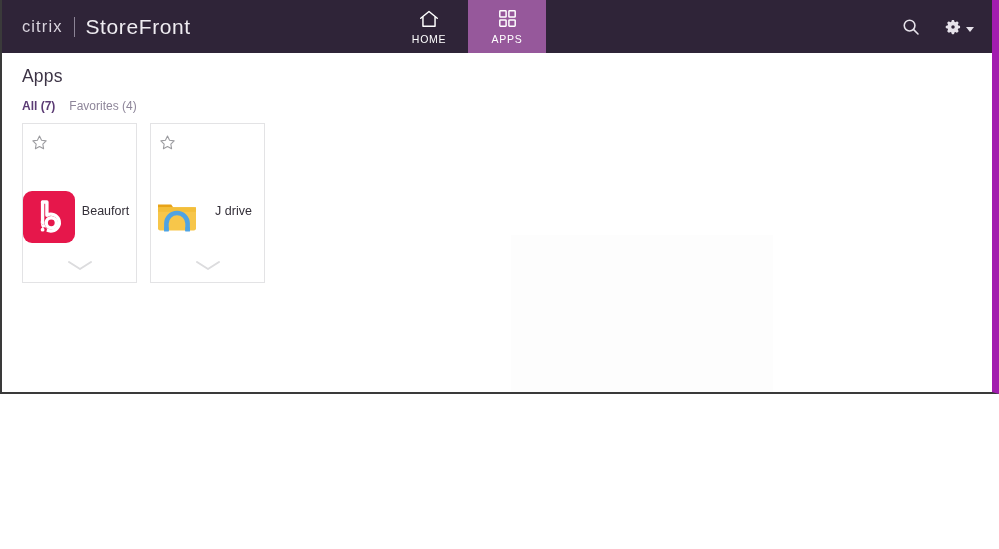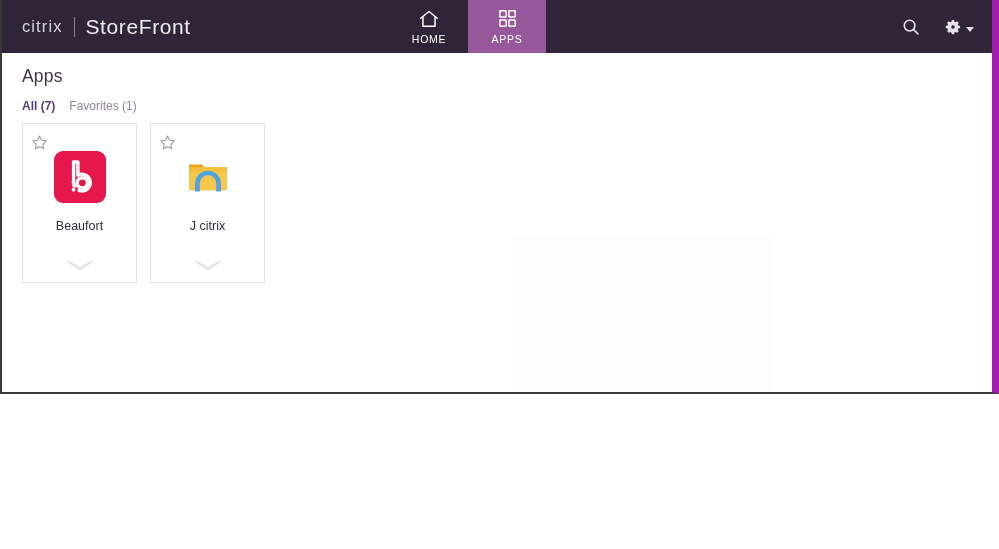--- a/index.html
+++ b/index.html
@@ -188,21 +188,21 @@
     display: flex;
     gap: 13px;
   }
   .app-tile {
     position: relative;
     width: 115px;
     height: 160px;
     background: #ffffff;
     border: 1px solid #e3e3e5;
     display: flex;
-    flex-direction: column;
+    flex-direction: row;
     align-items: center;
     cursor: pointer;
   }
   .tile-star {
     position: absolute;
     left: 8px;
     top: 10px;
     width: 17px;
     height: 17px;
     cursor: pointer;
@@ -312,21 +312,21 @@
   </div>
 
   <div id="title-band">
     <h1 id="page-title">Apps</h1>
 
     <div id="filter-tabs">
       <button class="filter-tab active">
         <span>All (7)</span>
       </button>
       <button class="filter-tab">
-        <span>Favorites (1)</span>
+        <span>Favorites (4)</span>
       </button>
     </div>
 
     <div id="band-divider"></div>
     <div id="band-divider-2"></div>
   </div>
 
   <div id="apps-area">
 
     <div id="ghost-panel"></div>
@@ -373,21 +373,21 @@
           <svg viewBox="0 0 52 52" width="52" height="52">
             <path d="M7 13.5 h13.2 l2.4 3.4 H7 z" fill="#E8A317"></path>
             <rect x="7" y="16.2" width="38" height="23.2" rx="2.2" fill="#F7C64A"></rect>
             <rect x="7" y="16.2" width="38" height="4.6" fill="#F3BE3A"></rect>
             <path d="M15.4 38.2 v-5.6 a10.6 10.6 0 0 1 21.2 0 v5.6" fill="none" stroke="#4FA3E3" stroke-width="4.6" stroke-linecap="square"></path>
             <rect x="13.1" y="36.4" width="4.6" height="3.6" fill="#4FA3E3"></rect>
             <rect x="34.3" y="36.4" width="4.6" height="3.6" fill="#4FA3E3"></rect>
           </svg>
         </span>
 
-        <div class="tile-label">J citrix</div>
+        <div class="tile-label">J drive</div>
 
         <span class="tile-chevron">
           <svg viewBox="0 0 28 14" width="28" height="14" fill="none" stroke="#dcdcde" stroke-width="2" stroke-linecap="round" stroke-linejoin="round">
             <path d="M3 4 L14 11 L25 4"></path>
           </svg>
         </span>
       </div>
 
     </div>
   </div>

